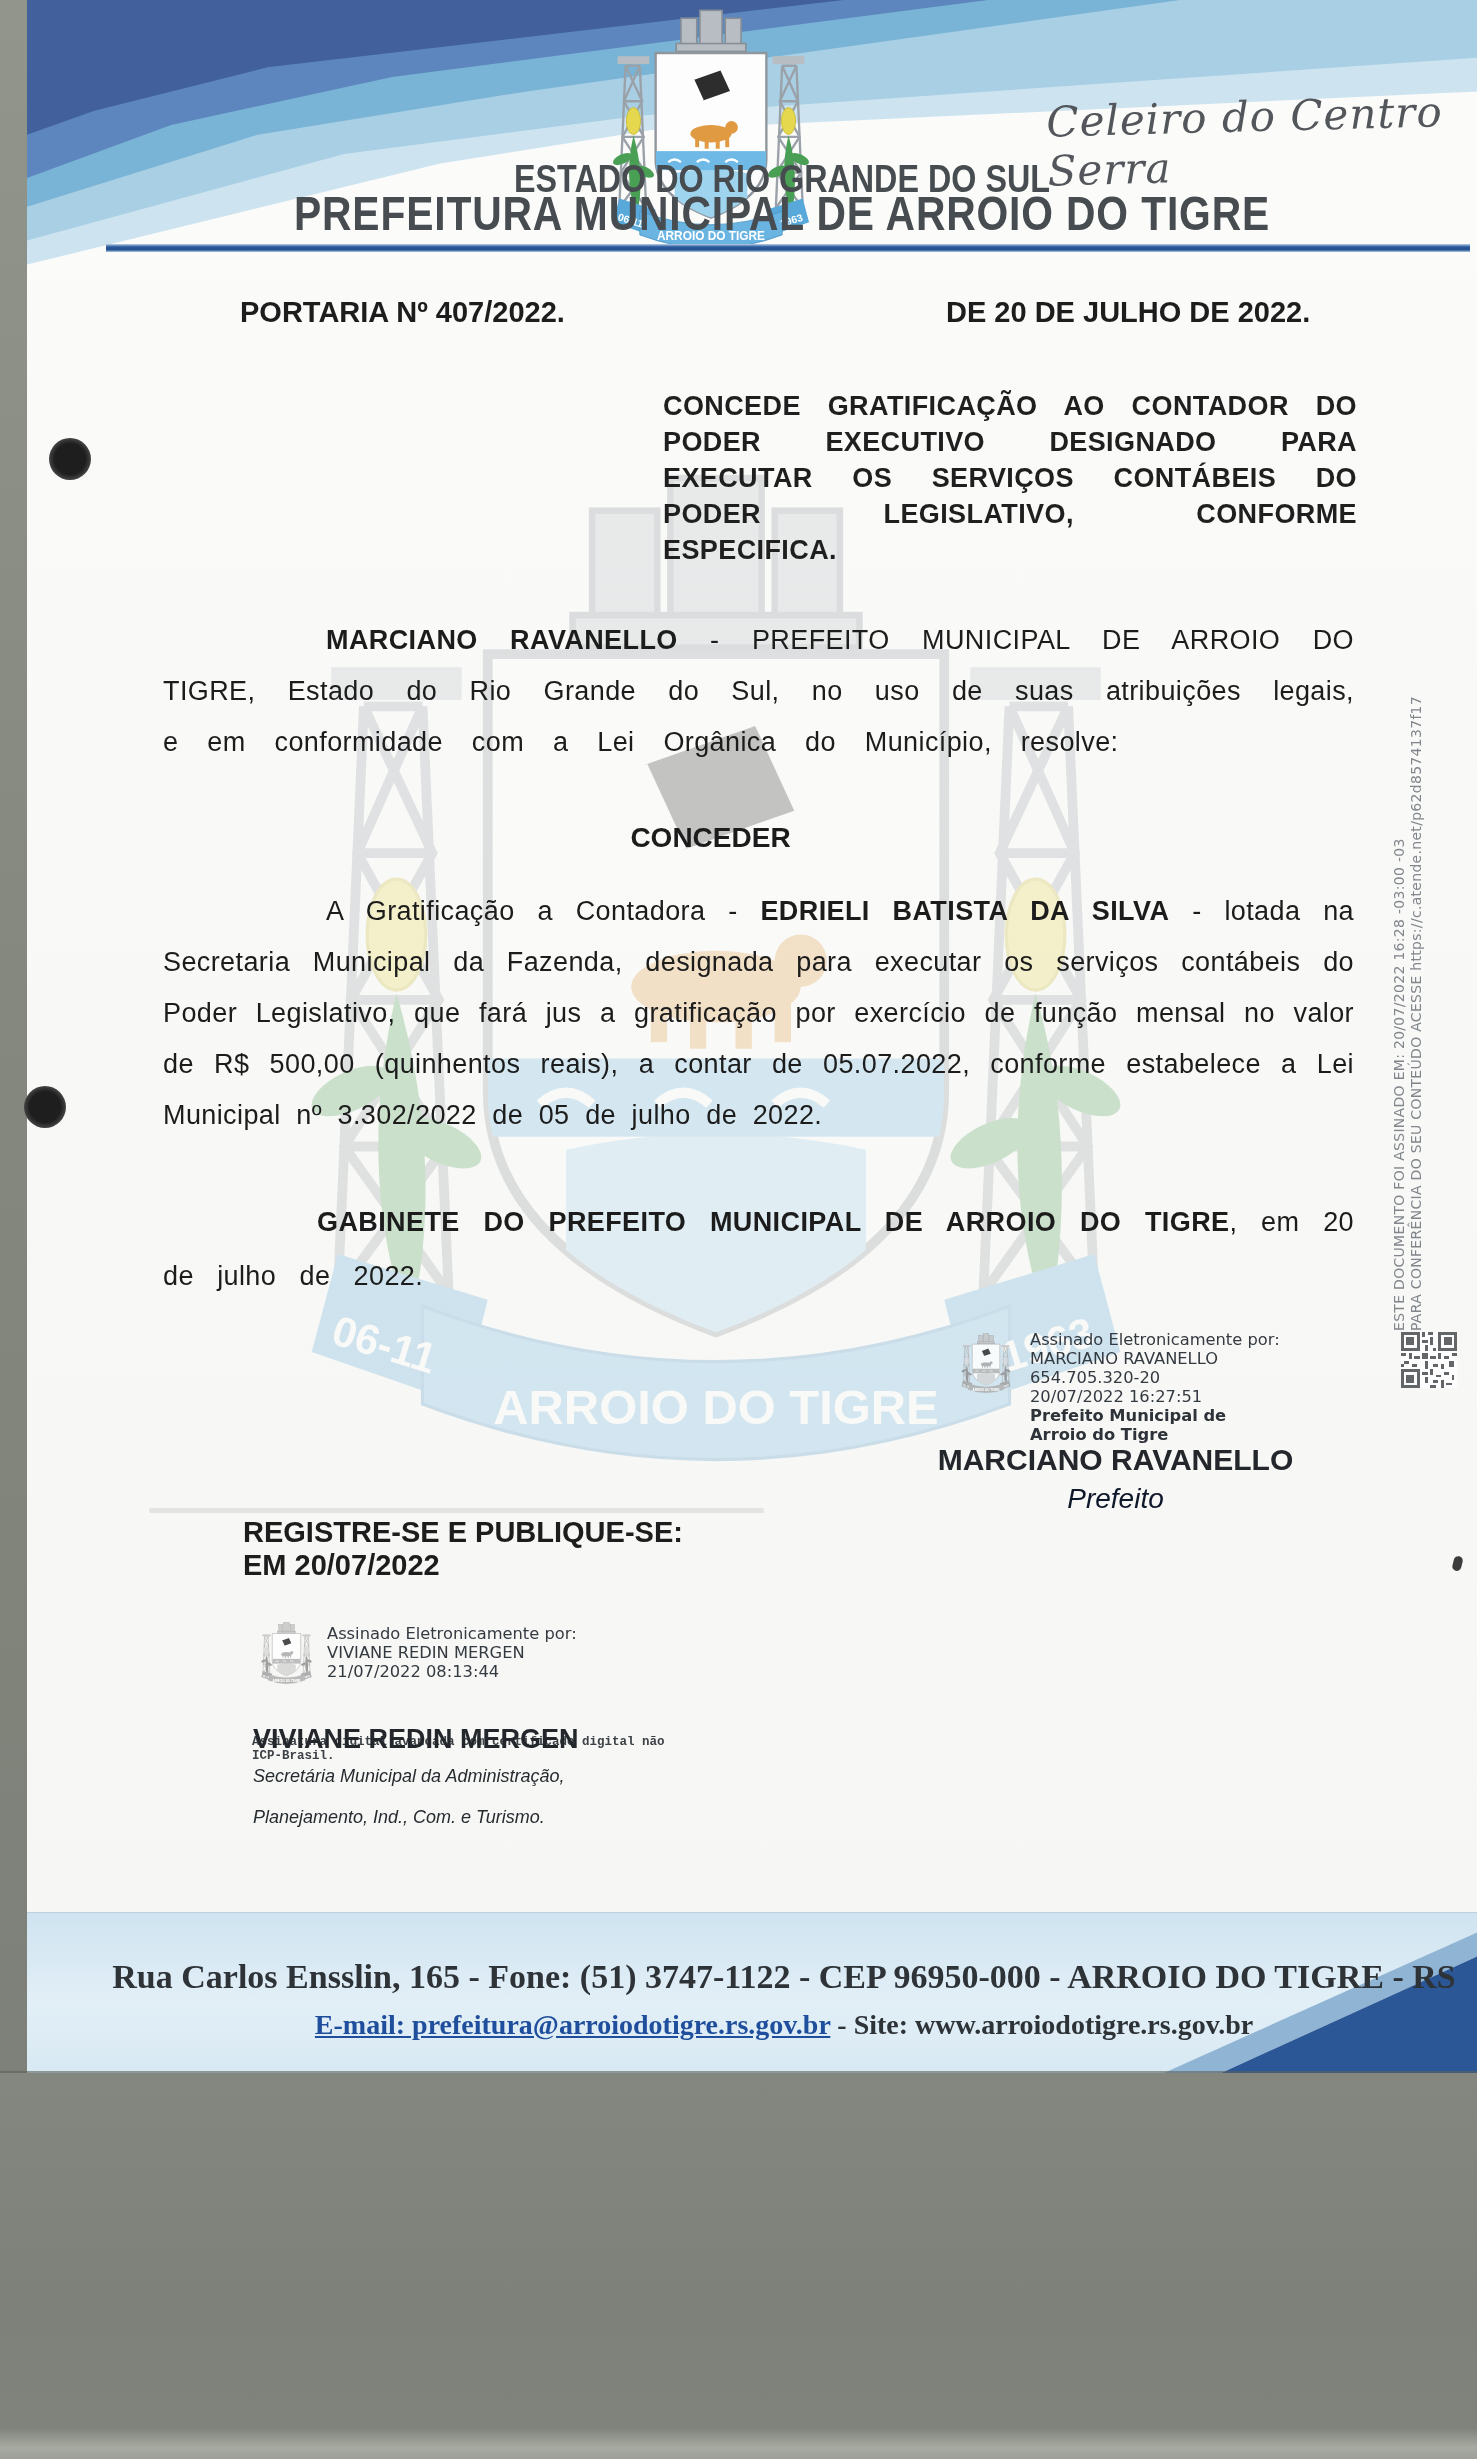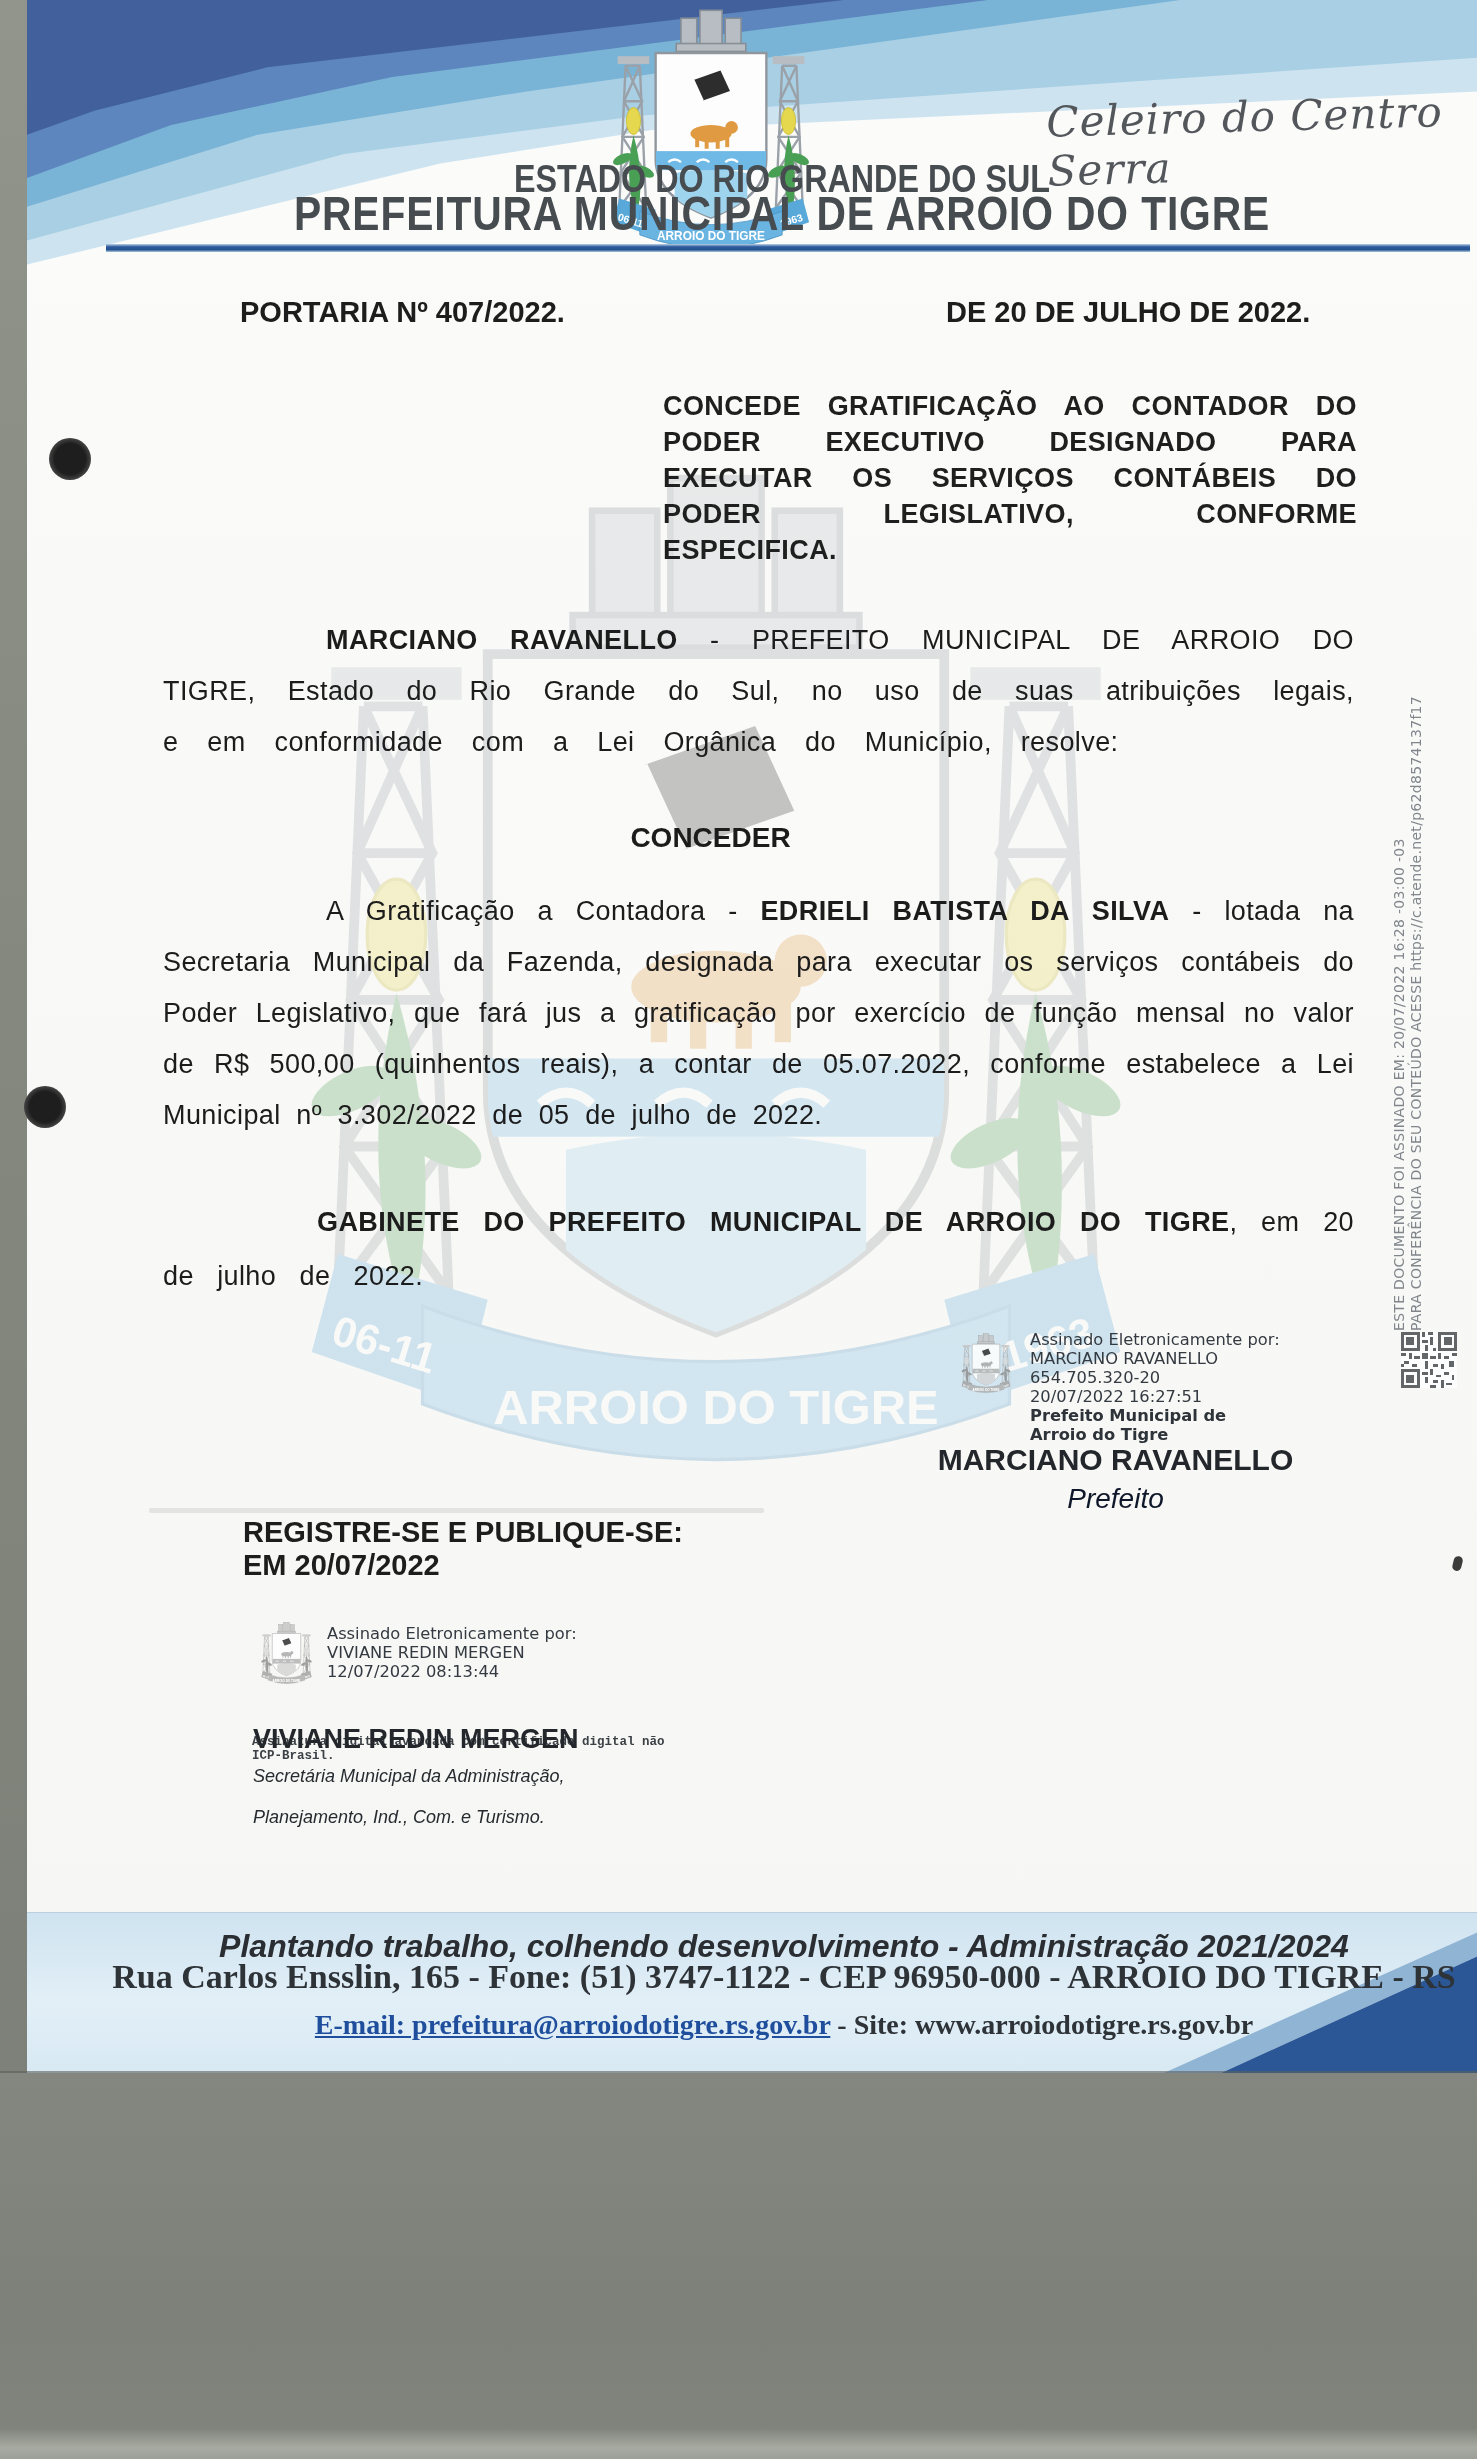--- a/index.html
+++ b/index.html
@@ -214,21 +214,21 @@
     <div>REGISTRE-SE E PUBLIQUE-SE:</div>
     <div>EM 20/07/2022</div>
   </div>
 
   <svg class="abs stamp-icon" style="left:256px;top:1620px;width:61px;height:69px;" viewBox="0 0 300 330">
       <use href="#crest"></use>
     </svg>
   <div class="abs stamp-txt" style="left:327px;top:1624px;">
     <div>Assinado Eletronicamente por:</div>
     <div>VIVIANE REDIN MERGEN</div>
-    <div>12/07/2022 08:13:44</div>
+    <div>21/07/2022 08:13:44</div>
   </div>
   <div id="sec-disclaimer" class="abs">Assinatura digital avançada com certificado digital não ICP-Brasil.</div>
   <div id="sec-name" class="abs">VIVIANE REDIN MERGEN</div>
   <div class="abs sec-role" style="top:1766px;">Secretária Municipal da Administração,</div>
   <div class="abs sec-role" style="top:1807px;">Planejamento, Ind., Com. e Turismo.</div>
 
   <div id="side-text" class="abs">
     <div>ESTE DOCUMENTO FOI ASSINADO EM: 20/07/2022 16:28 -03:00 -03</div>
     <div>PARA CONFERÊNCIA DO SEU CONTEÚDO ACESSE https://c.atende.net/p62d8574137f17</div>
   </div>
@@ -258,21 +258,20 @@
   <div class="abs bleed ni" style="left:149px;top:1508px;width:615px;height:4.8px;"></div>
   <div class="abs bleed ni" style="left:38px;top:1921px;width:500px;height:3.8px;"></div>
   <div id="mark1" class="abs ni"></div>
 
   <div id="footer" class="abs">
     <svg width="403" height="161" viewBox="0 0 420 168">
       <polygon points="90,168 420,168 420,20" fill="#f2f7fa"></polygon>
       <polygon points="90,168 150,168 420,45 420,20" fill="#8fb4d4"></polygon>
       <polygon points="150,168 420,168 420,45" fill="#2c5796"></polygon>
     </svg>
-    <div id="f-slogan" class="f-center">Plantando trabalho, colhendo desenvolvimento - Administração 2021/2024</div>
     <div id="f-address" class="f-center">Rua Carlos Ensslin, 165 - Fone: (51) 3747-1122 - CEP 96950-000 - ARROIO DO TIGRE - RS</div>
     <div id="f-email" class="f-center"><span class="link">E-mail: prefeitura@arroiodotigre.rs.gov.br</span><span> - Site: www.arroiodotigre.rs.gov.br</span></div>
   </div>
 
   <div id="page-shadow" class="abs ni"></div>
   <div id="bottom-gray" class="abs ni"></div>
 
 </div>
 
 

